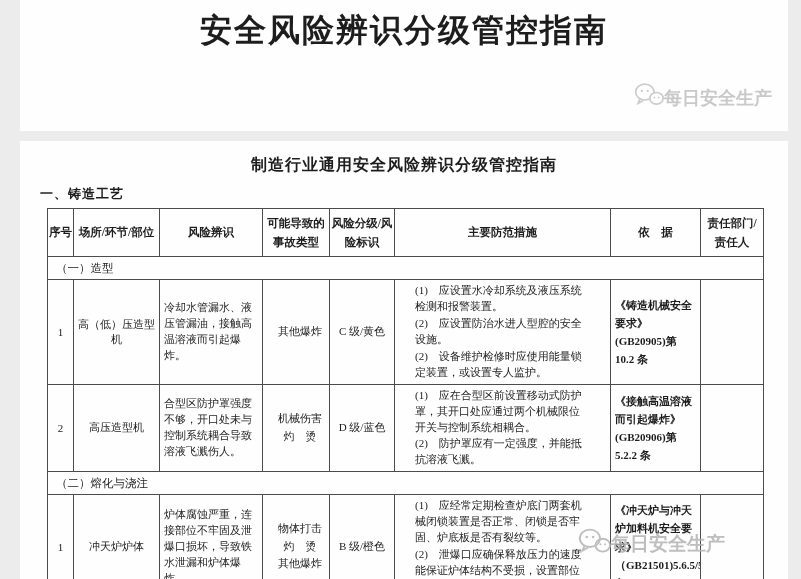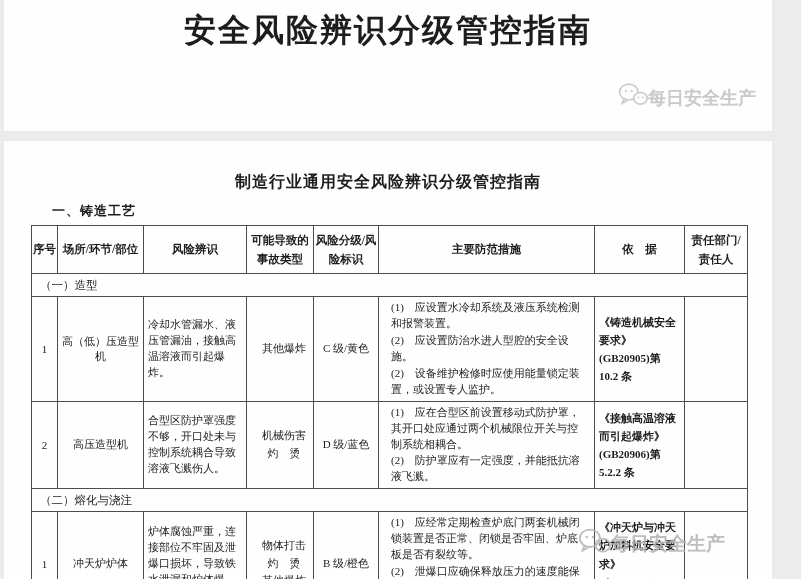--- a/index.html
+++ b/index.html
@@ -3,45 +3,45 @@
 <meta charset="utf-8">
 <style>
   * { margin:0; padding:0; box-sizing:border-box; }
   html,body { width:801px; height:579px; }
   body {
     position:relative; overflow:hidden;
     background:#ececec;
     font-family:"Liberation Serif","DejaVu Serif",serif;
     color:#1d1d1d;
   }
-  .panel { position:absolute; left:4px; width:768px; background:#fefefe; }
+  .panel { position:absolute; left:20px; width:768px; background:#fefefe; }
   #panel-top  { top:0;   height:131px; }
   #panel-main { top:141px; height:438px; overflow:hidden; }
 
   .doc-title {
     text-align:center; padding-top:9px;
     font-size:32px; font-weight:bold; letter-spacing:2px;
   }
   .watermark {
     position:absolute; display:flex; align-items:center; 
     color:#c9c9c9; font-weight:bold; white-space:nowrap;
   }
   #wm-top { right:16px; top:82px; font-size:18px; }
   #wm-bottom {
     left:578px; top:527px; font-size:19px; color:#b3b3b3;
     z-index:6; opacity:.85;
   }
   .wm-logo { flex:0 0 auto; }
 
   .doc-subtitle {
     text-align:center; padding-top:14px;
-    font-size:16px; font-weight:bold; letter-spacing:1px;margin-top:17px;
+    font-size:16px; font-weight:bold; letter-spacing:1px;
   }
   .section-heading {
-    margin:9px 0 5px 48px;
+    margin:9px 0 5px 20px;
     font-size:13px; font-weight:bold; letter-spacing:1px;
   }
 
   table.risk-table {
     margin-left:27px; width:716px;
     border-collapse:collapse; table-layout:fixed;
     font-size:11px;
   }
   .risk-table th, .risk-table td {
     border:1px solid #4c4c4c;
@@ -51,21 +51,21 @@
   }
   .risk-table th {
     font-size:11.5px; font-weight:bold;
     height:48px; line-height:1.6; padding:2px 1px;
     text-align:center;
   }
   .c { text-align:center; }
   .sec-row td { height:23px; padding:3px 8px; text-align:left; font-size:11.5px; }
   .r1 { height:74px; } .r2 { height:82px; } .r3 { height:72px; }
   .cell-risk, .cell-measures { text-align:left; line-height:1.45; padding:3px 5px; }
-  .cell-measures div { margin:1px 8px; }
+  .cell-measures div { margin:1px 16px; }
   .cell-accident div { line-height:1.6;margin-left:8px; }
   .cell-basis { text-align:left; line-height:1.65; padding:3px 6px;font-weight:bold; }
 </style>
 </head>
 <body>
 
 <div class="panel" id="panel-top">
   <div class="doc-title">安全风险辨识分级管控指南</div>
   <div class="watermark" id="wm-top">
     <span class="wm-logo">

